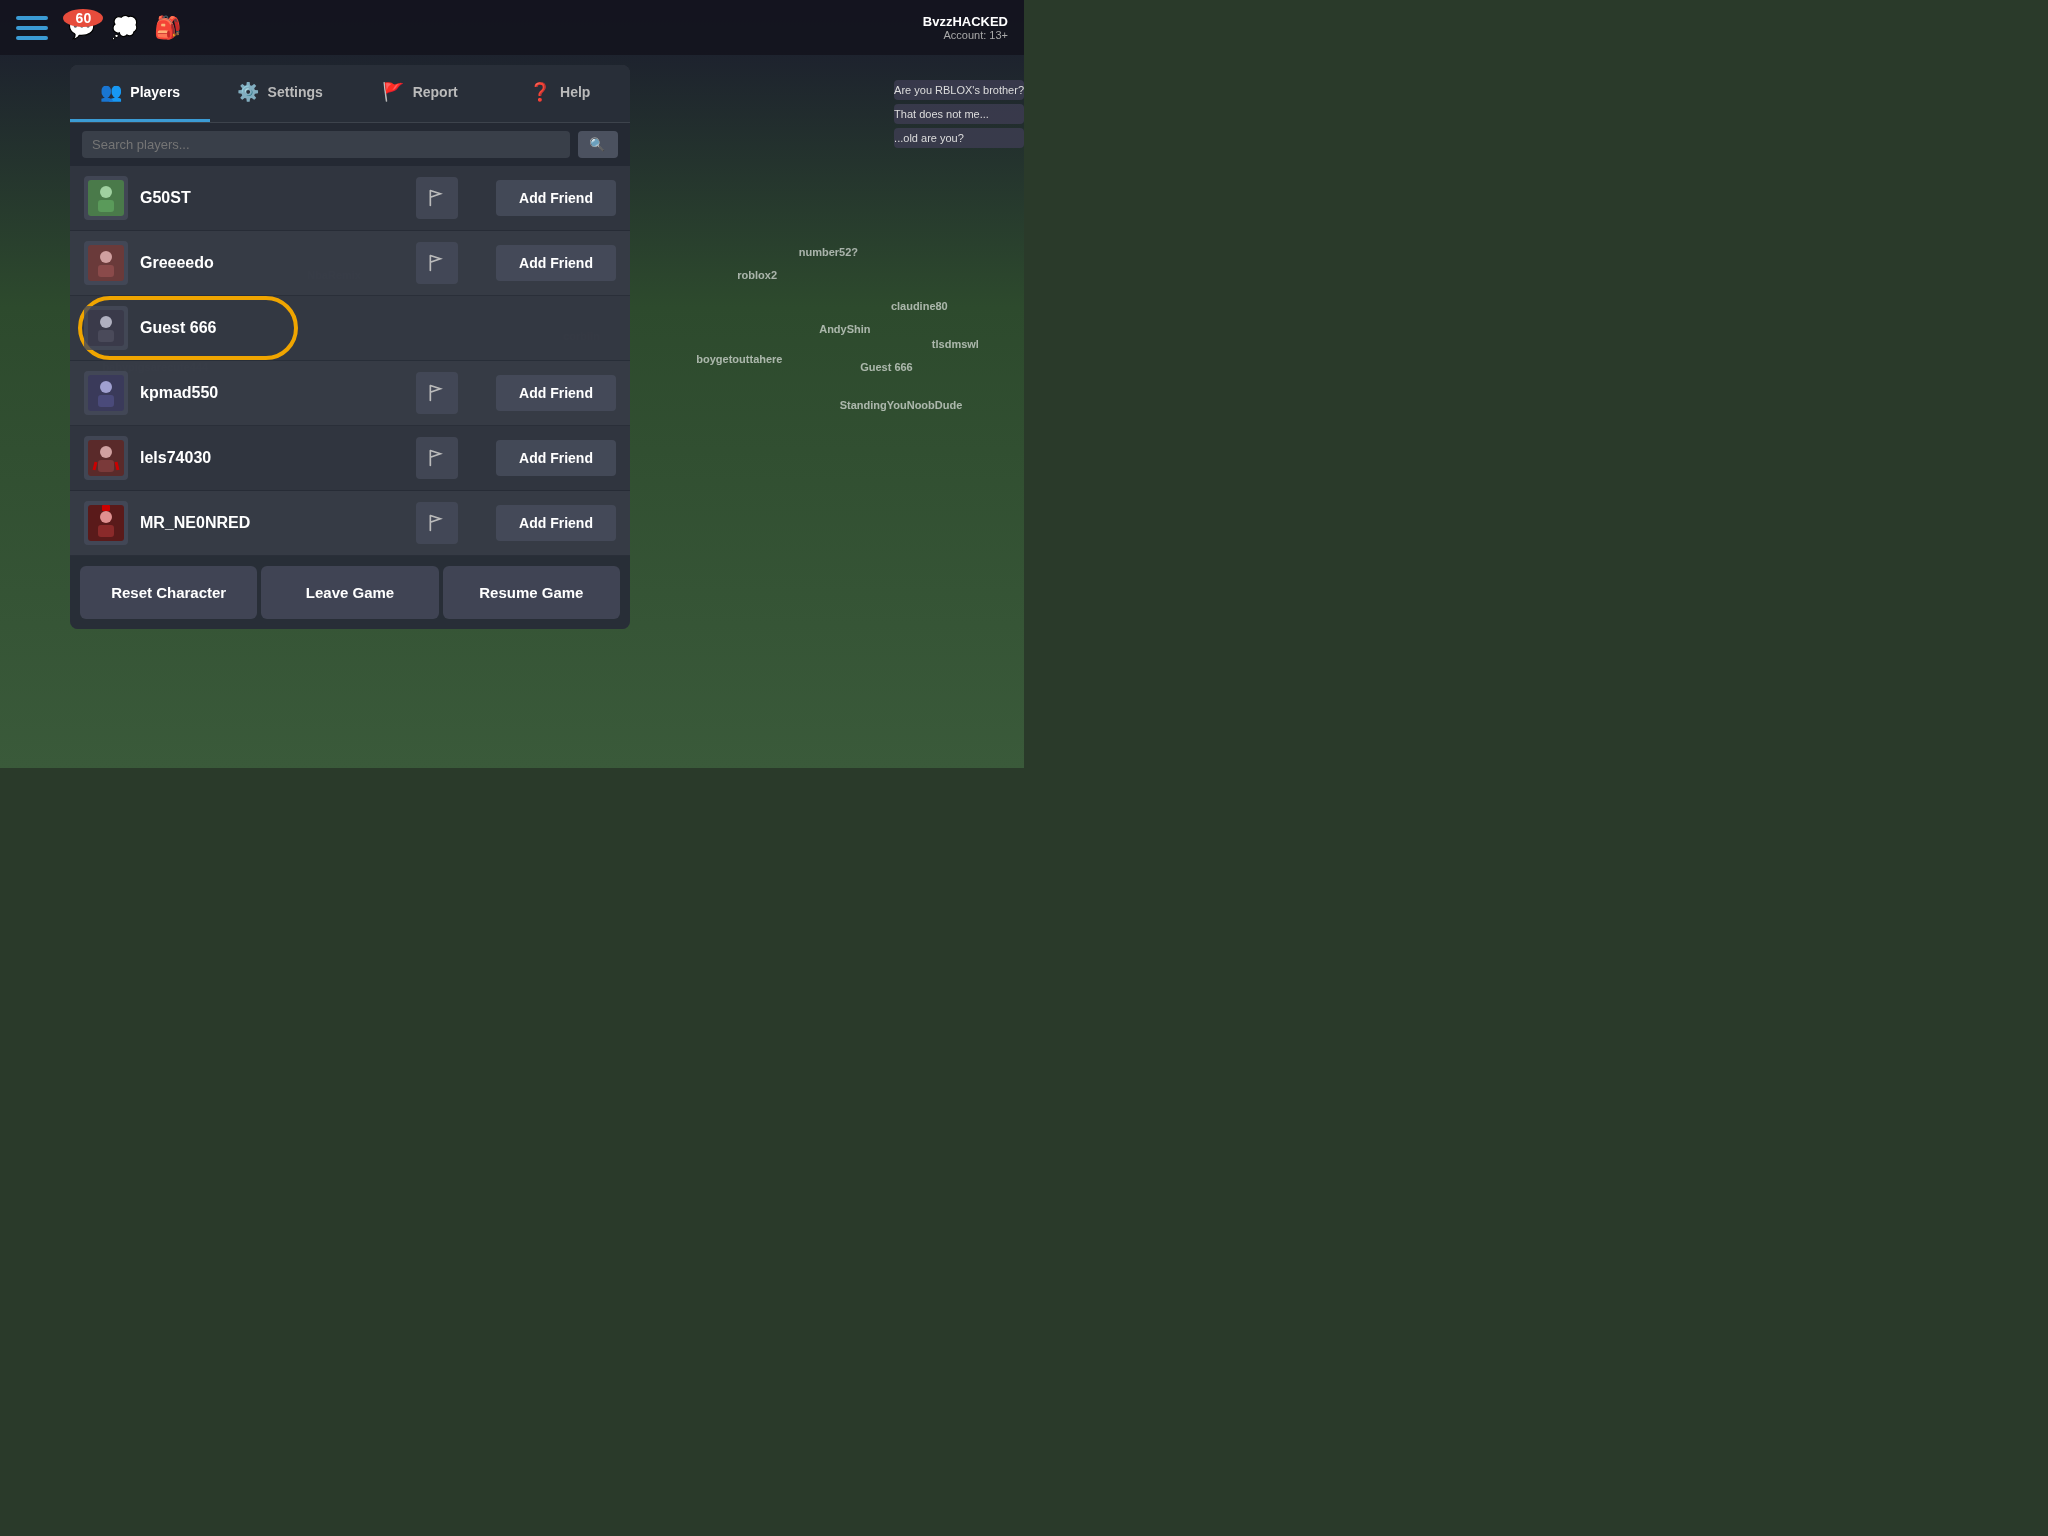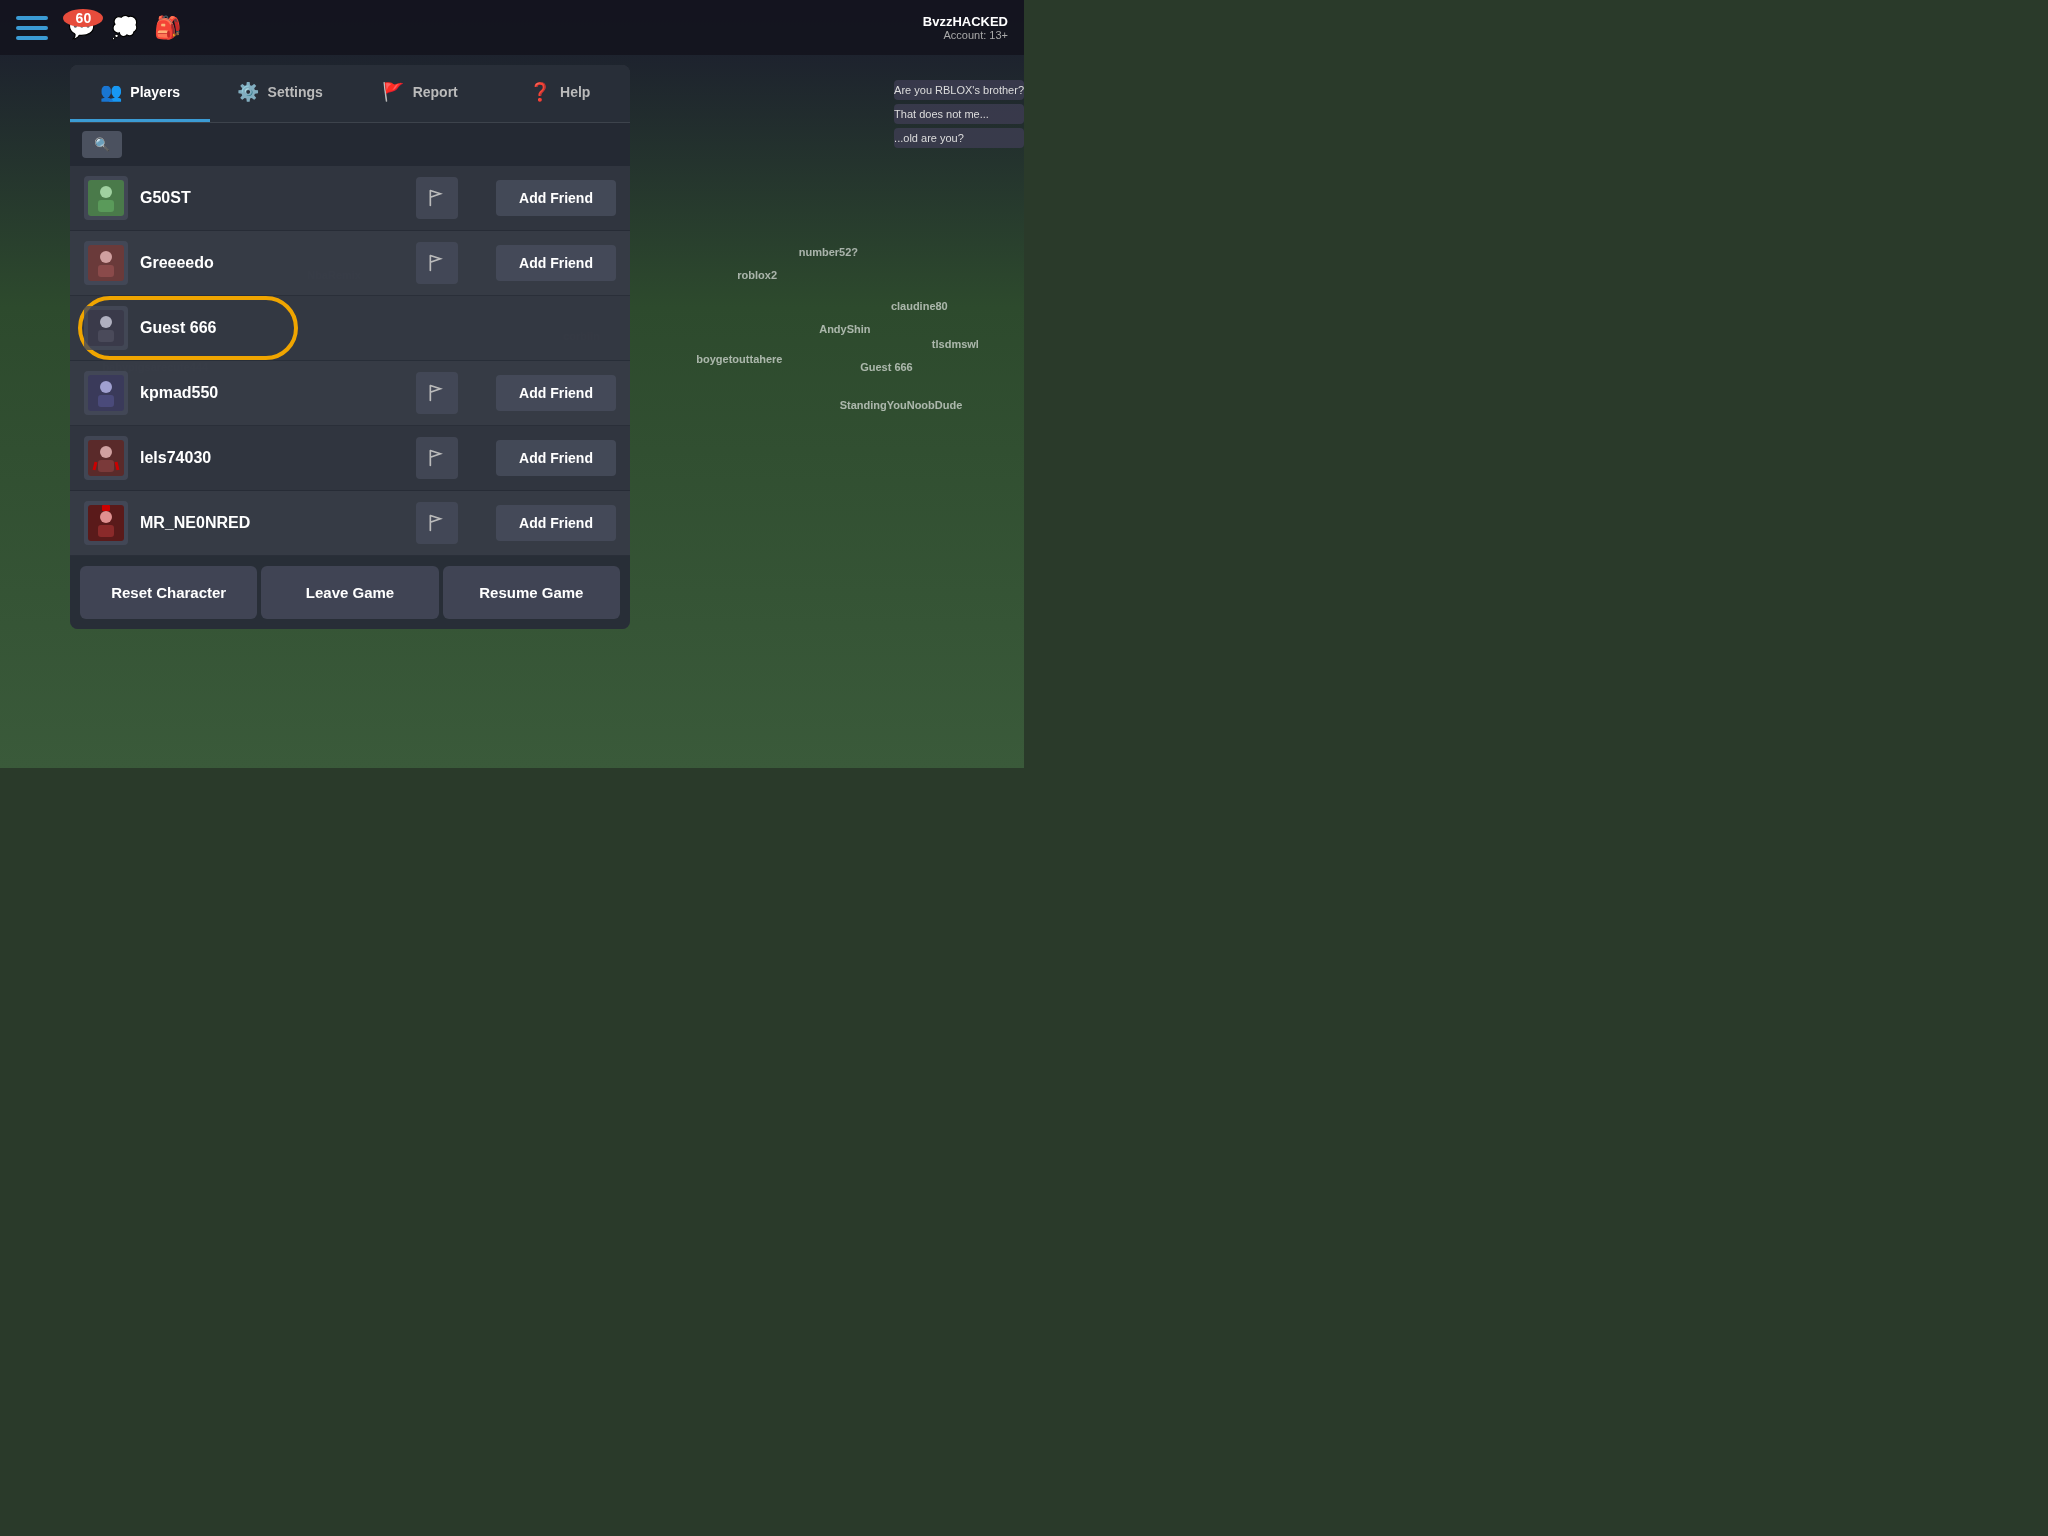--- a/index.html
+++ b/index.html
@@ -373,20 +373,21 @@
     </div>
     <div class="tab">
       <span class="tab-icon">❓</span>
       <span>Help</span>
     </div>
   </div>
 
   <div class="player-list-area">
 
     <div class="search-bar">
+      <input class="search-input" type="text" placeholder="Search players..." style="">
       <button class="search-btn">🔍</button>
     </div>
 
     <div class="player-row">
       <div class="player-avatar">
         <svg width="36" height="36" viewBox="0 0 36 36">
             <rect width="36" height="36" fill="#4a7a4a" rx="3"></rect>
             <circle cx="18" cy="12" r="6" fill="#a0d0a0"></circle>
             <rect x="10" y="20" width="16" height="12" rx="3" fill="#5a9a5a"></rect>
           </svg>

